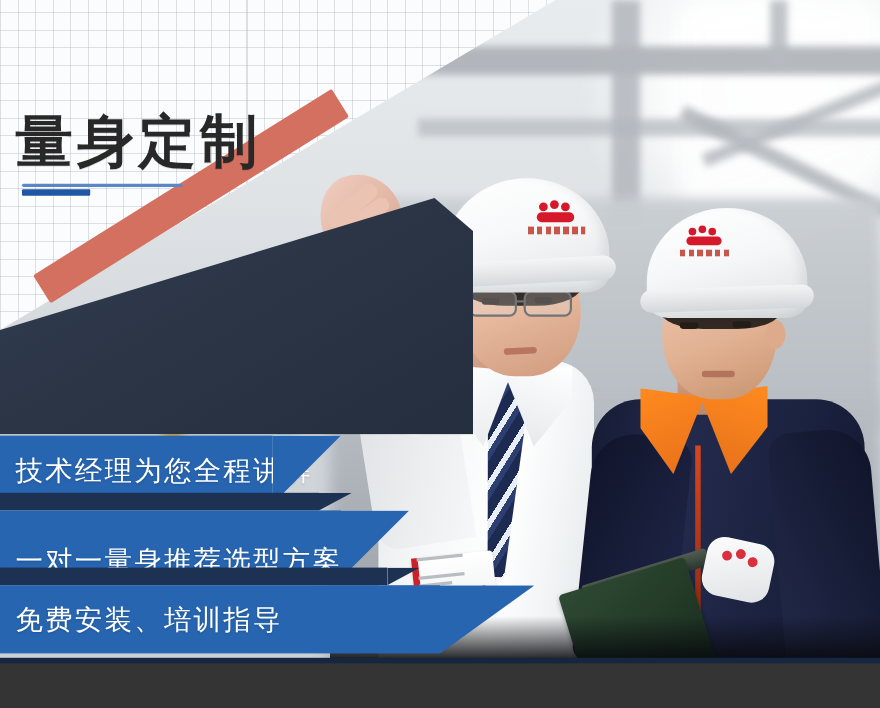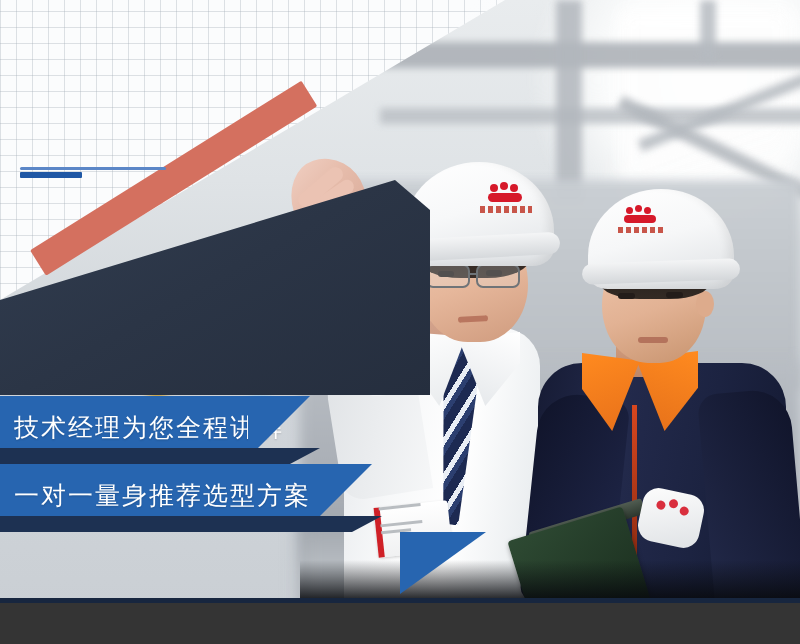--- a/index.html
+++ b/index.html
@@ -382,21 +382,21 @@
     position:absolute;left:0;height:62px;
     background:#2765b0;
     display:flex;align-items:center;
   }
   .bar-label{
     color:#ffffff;font-size:25px;letter-spacing:2px;
     padding-left:14px;white-space:nowrap;
     text-shadow:0 1px 2px rgba(0,0,0,.18);
   }
   .bar1{top:0;width:248px;}
-  .bar2{top:68px;width:310px;}
+  .bar2{top:68px;width:310px;align-items:flex-end;}
   .bar3{top:136px;width:400px;}
 
   .bar-arrow{
     position:absolute;top:0;height:62px;
     background:#2765b0;
   }
   .a1{left:248px;width:62px;clip-path:polygon(0 0,100% 0,0 100%);}
   .a2{left:310px;width:62px;clip-path:polygon(0 0,100% 0,0 100%);}
   .a3{left:400px;width:86px;clip-path:polygon(0 0,100% 0,0 100%);}
 
@@ -539,37 +539,41 @@
 
     <div class="bottom-dark-right"></div>
   </div>
 
   <div class="grid-panel"></div>
   <div class="grid-fade"></div>
 
   <div class="coral-stripe"></div>
   <div class="navy-wedge"></div>
 
+  <div class="headline">量身定制</div>
   <div class="rule-thin"></div>
   <div class="rule-thick"></div>
 
   <div class="bars">
     <div class="bar bar1">
       <span class="bar-label">技术经理为您全程讲解</span>
     </div>
     <div class="bar-arrow a1"></div>
     <div class="sep sep1"></div>
     <div class="sep-arrow sa1"></div>
 
     <div class="bar bar2">
       <span class="bar-label">一对一量身推荐选型方案</span>
     </div>
     <div class="bar-arrow a2" style="top:68px;"></div>
     <div class="sep sep2"></div>
     <div class="sep-arrow sa2"></div>
 
+    <div class="bar bar3">
+      <span class="bar-label">免费安装、培训指导</span>
+    </div>
     <div class="bar-arrow a3" style="top:136px;"></div>
   </div>
 
   <div class="bottom-navy"></div>
   <div class="bottom-band"></div>
 
 </div>
 
 </body></html>

